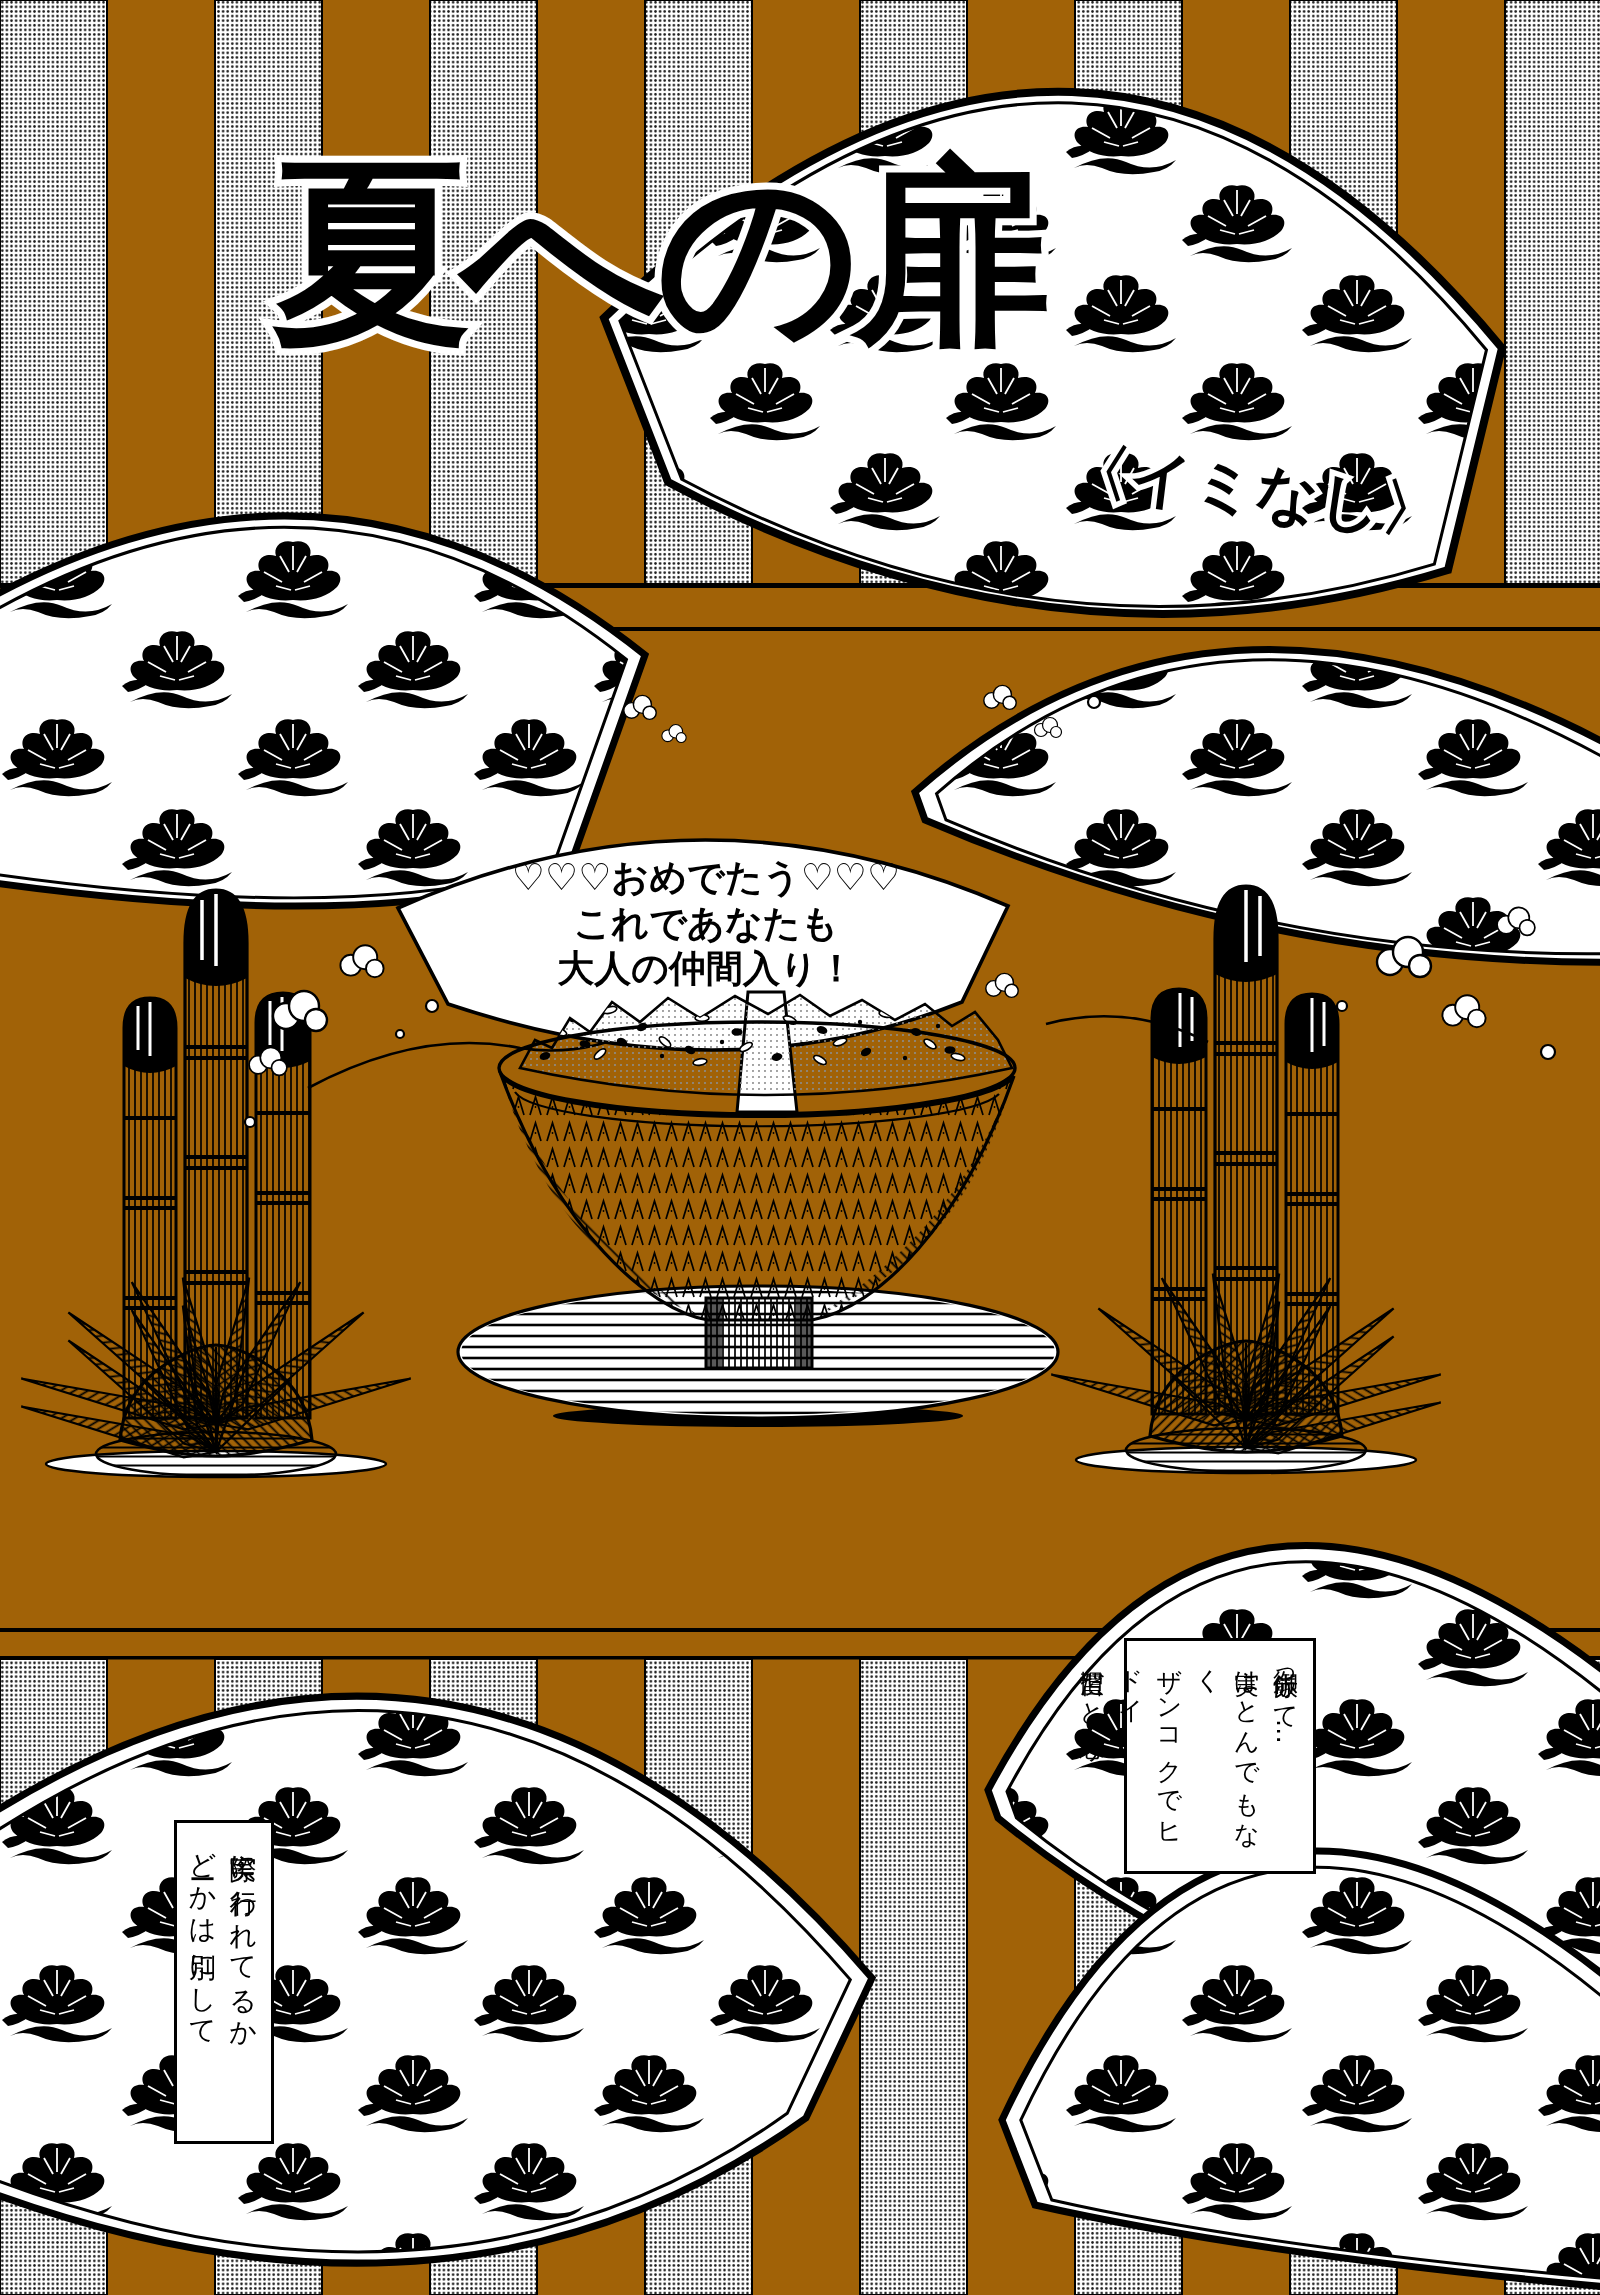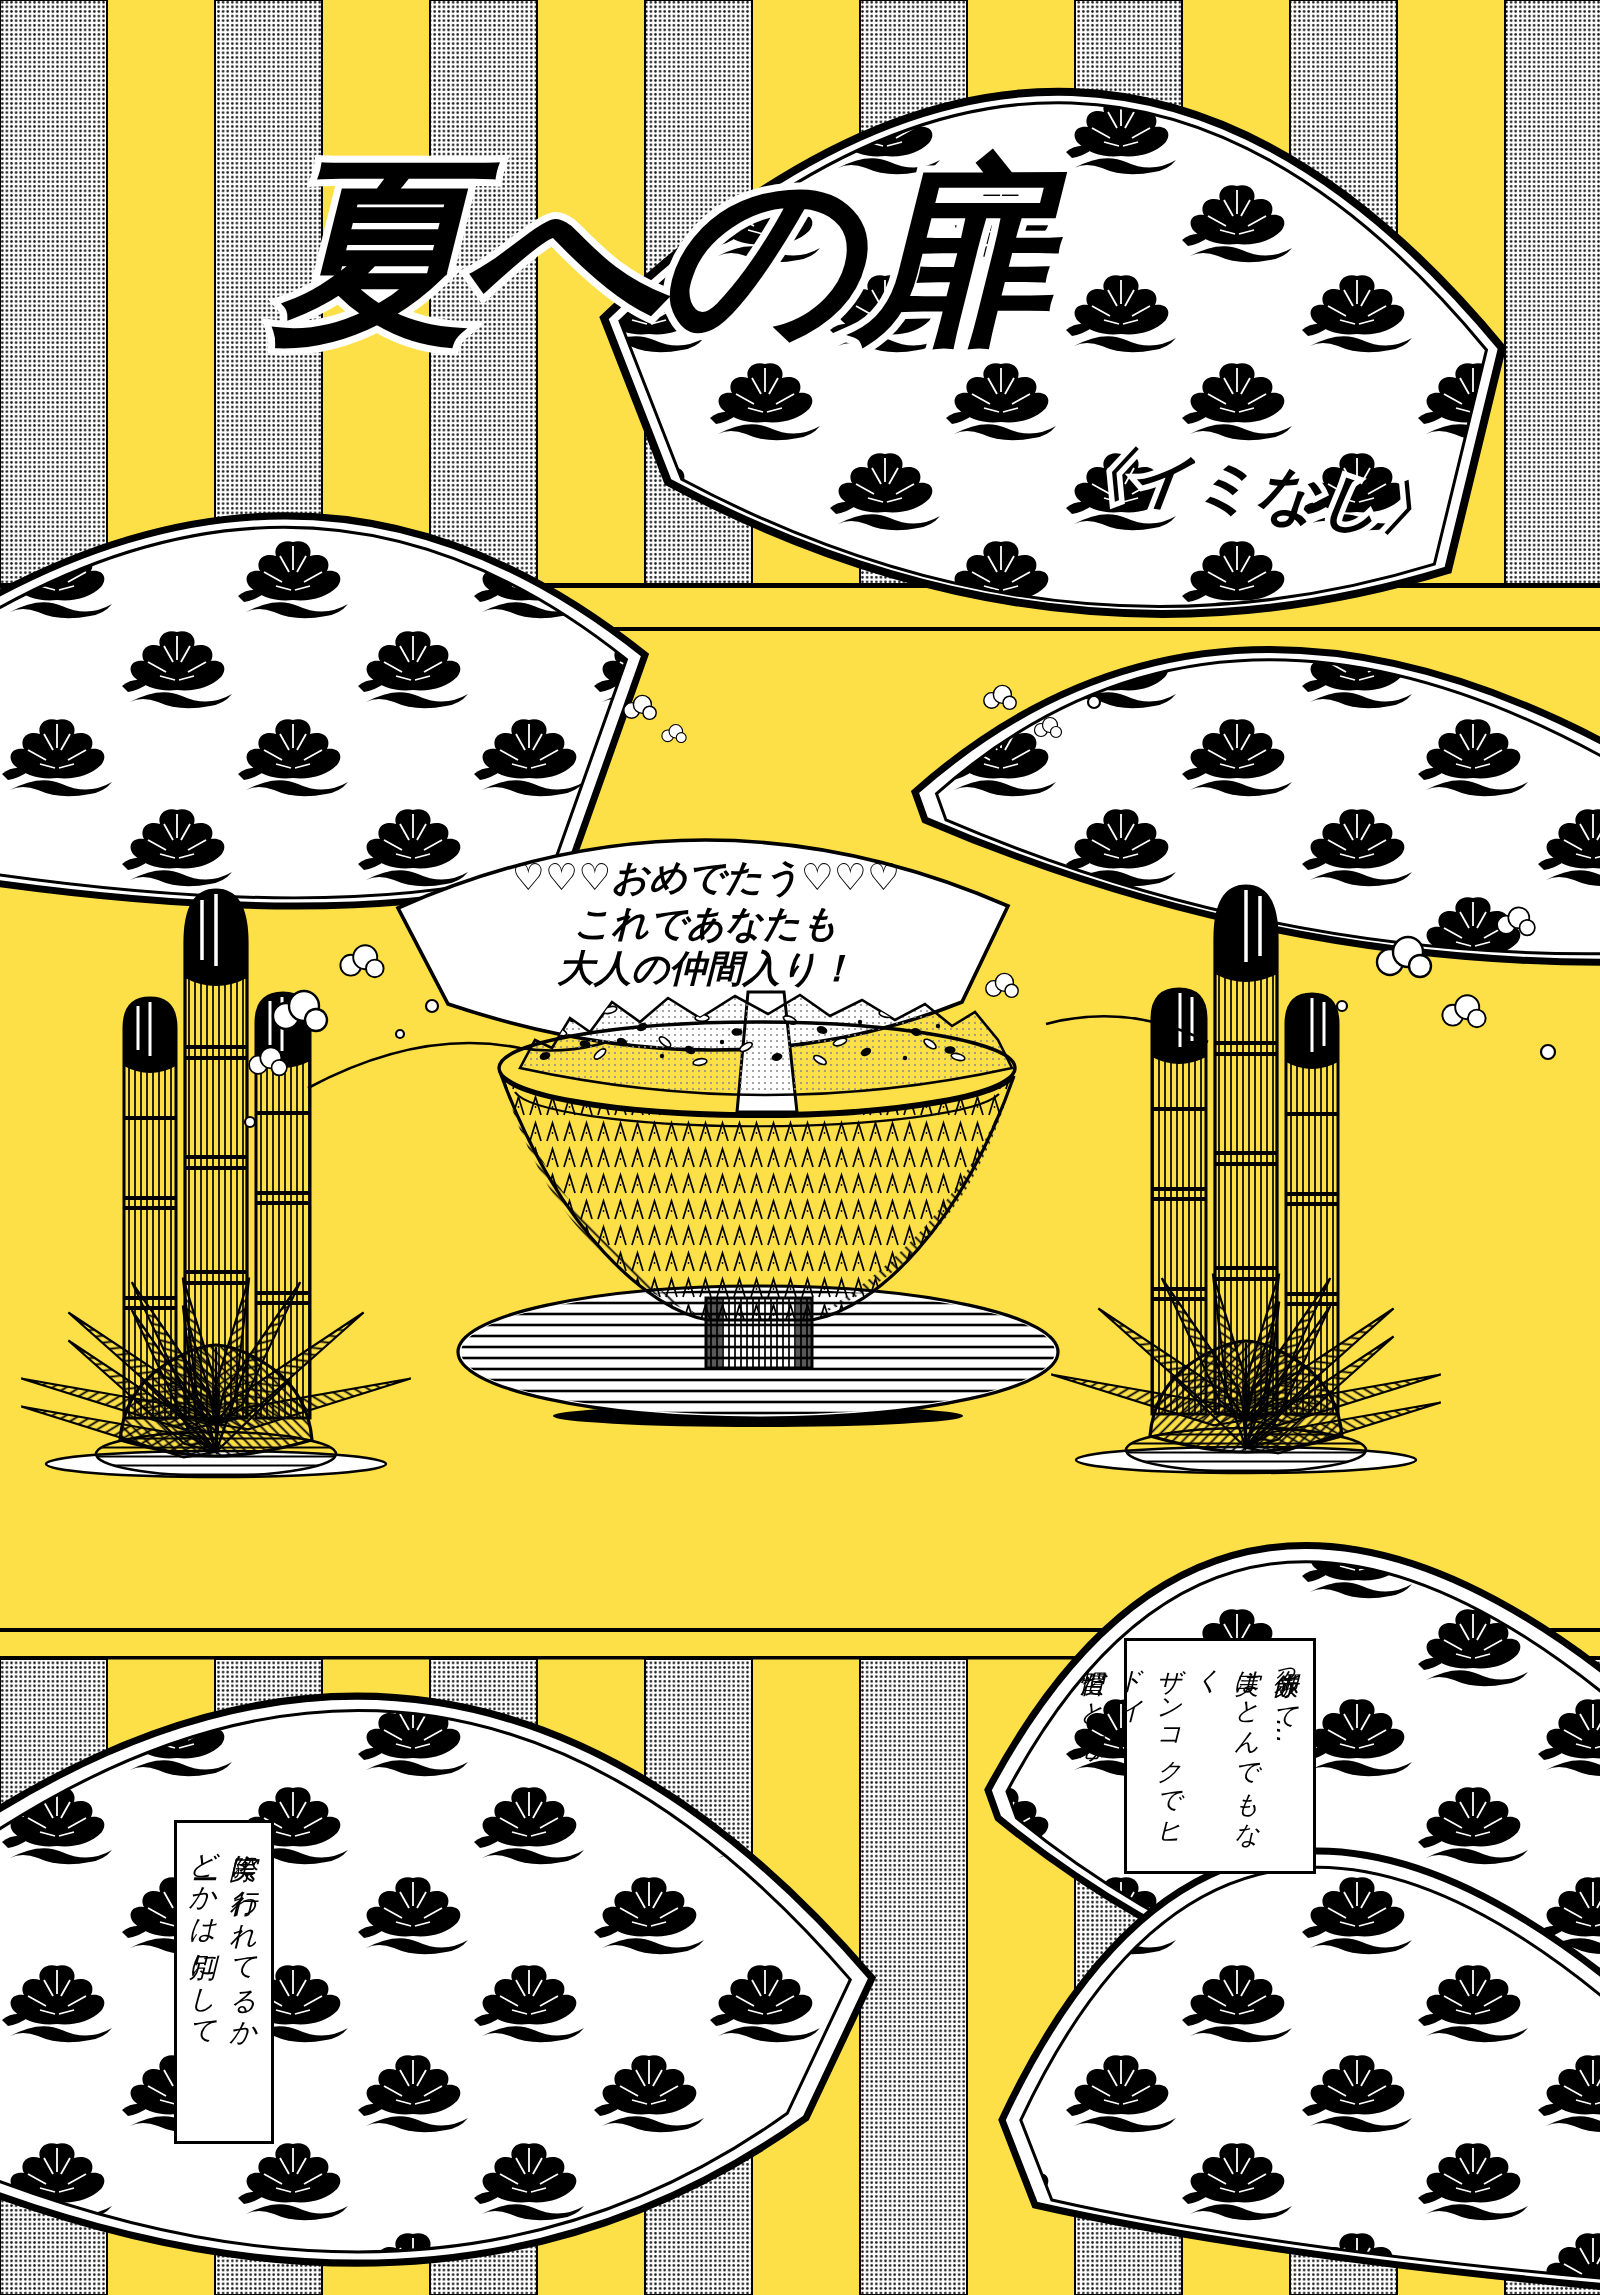--- a/index.html
+++ b/index.html
@@ -1,17 +1,17 @@
 <!DOCTYPE html>
 <html><head>
 <meta charset="utf-8">
 <style>
   html,body{margin:0;padding:0;background:#fff;}
-  #page{position:relative;width:1600px;height:2295px;overflow:hidden;background:#fde047;
-        font-family:"DejaVu Sans","Liberation Sans",sans-serif;font-style:italic;}
+  #page{position:relative;width:1600px;height:2295px;overflow:hidden;background:#a16207;
+        font-family:"DejaVu Sans","Liberation Sans",sans-serif;}
   #art{position:absolute;left:0;top:0;}
   .note{position:absolute;background:#fff;border:3px solid #000;box-sizing:border-box;
         writing-mode:vertical-rl;text-orientation:mixed;color:#000;
         font-family:"DejaVu Sans","Liberation Sans",sans-serif;z-index:5;}
   .note span{display:block;}
   #note-right{left:1124px;top:1638px;width:192px;height:236px;font-size:25px;
               letter-spacing:2px;padding:10px 9px;line-height:1.55;}
   #note-left{left:174px;top:1820px;width:100px;height:324px;font-size:27px;
              letter-spacing:2px;padding:10px 8px;line-height:1.5;}
   svg text{font-family:"DejaVu Sans","Liberation Sans",sans-serif;}

